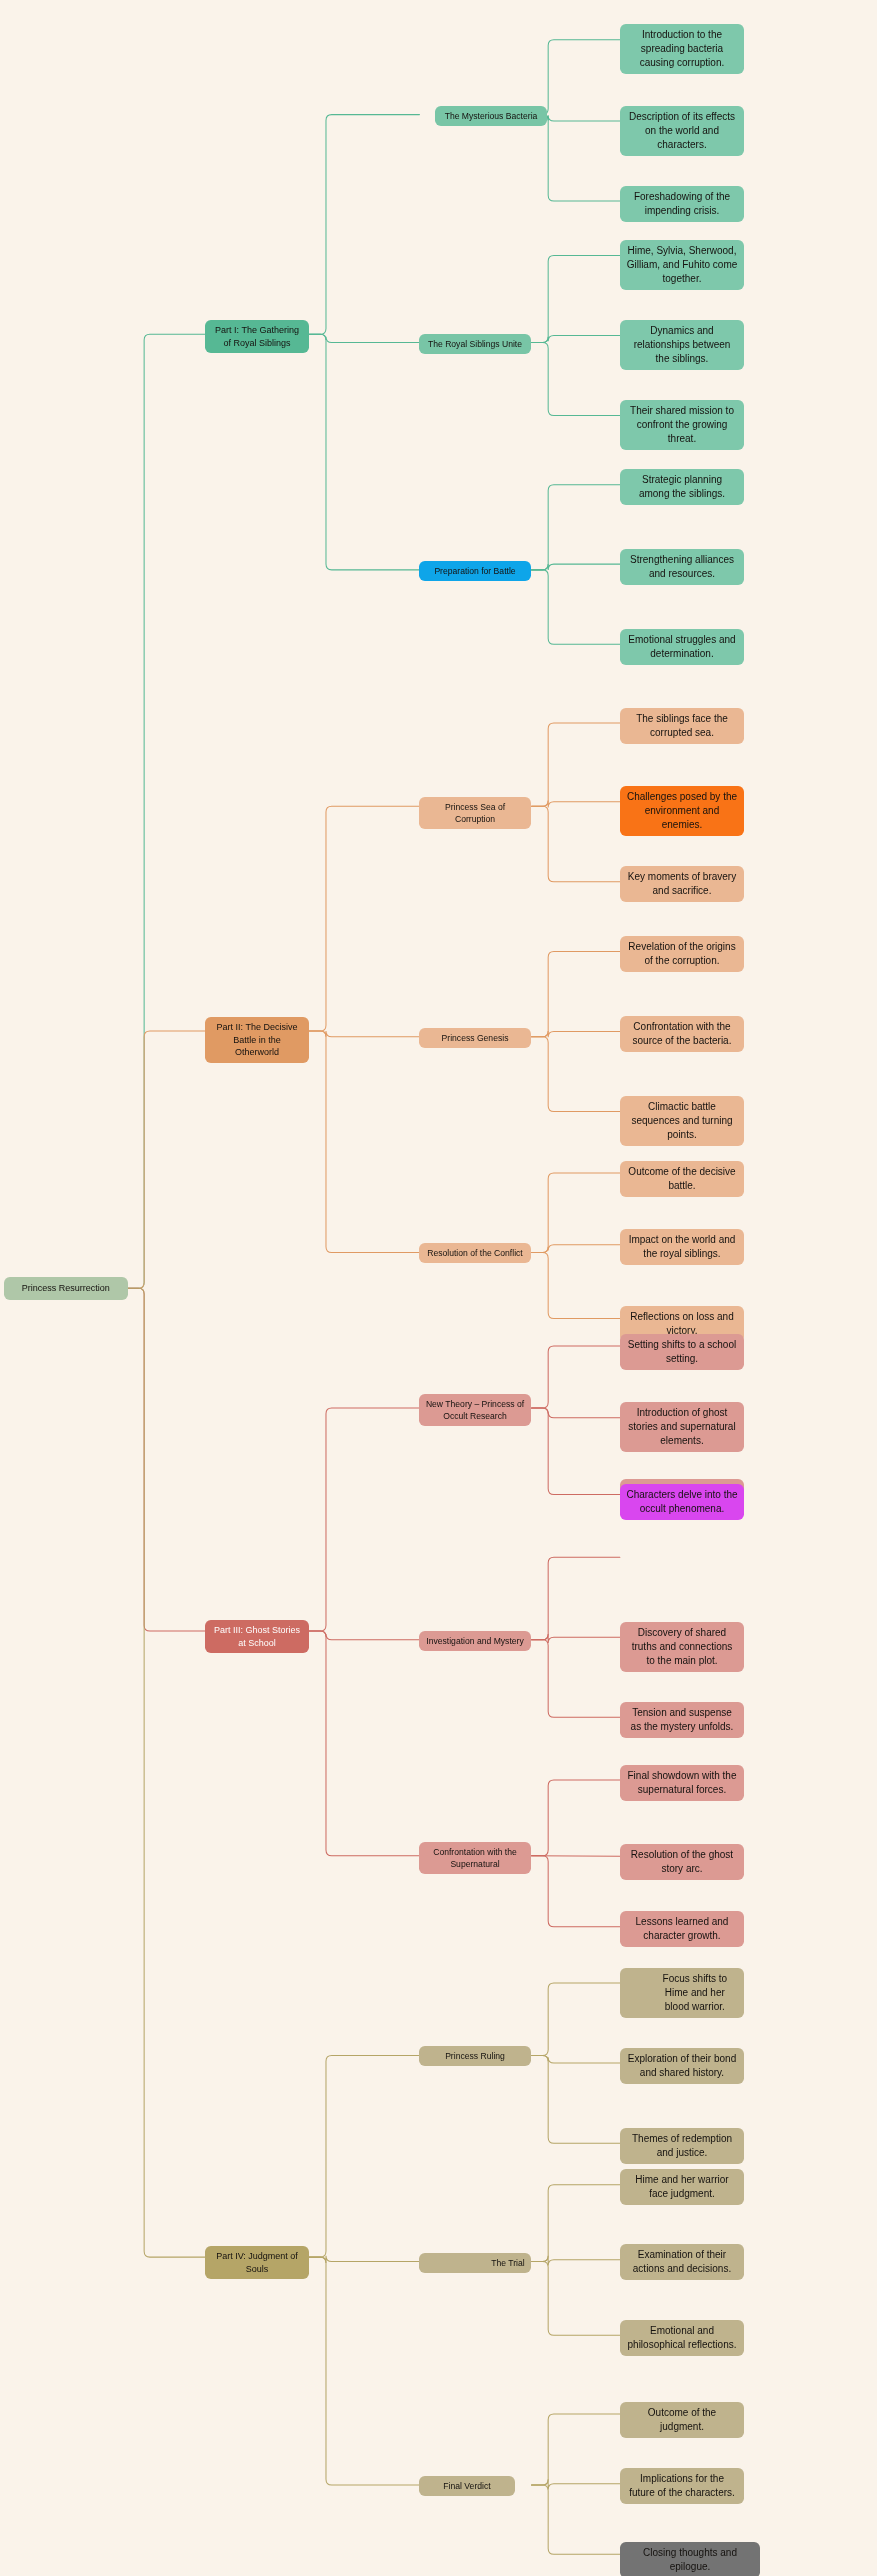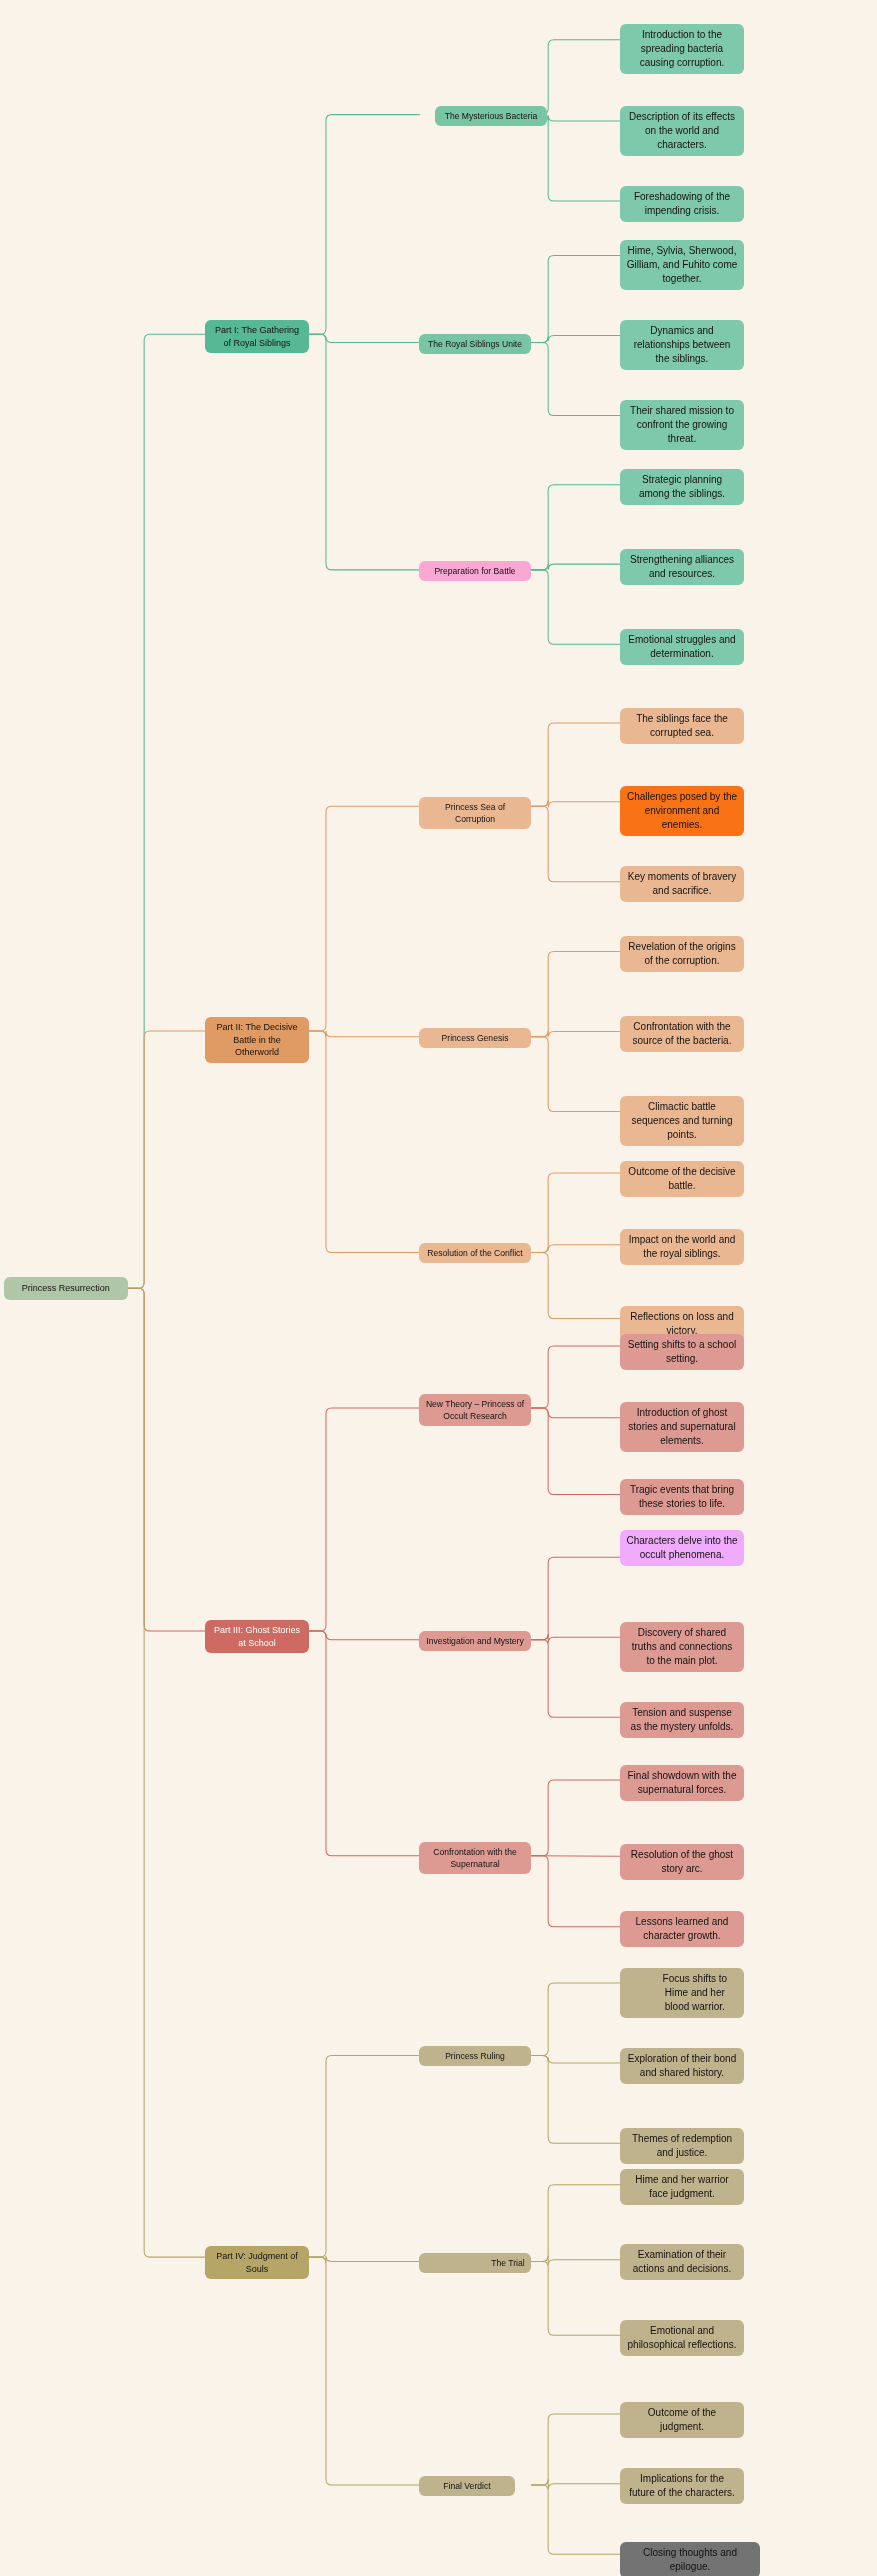--- a/index.html
+++ b/index.html
@@ -123,21 +123,21 @@
     </div>
     <div class="node leaf" style="left: 620px; top: 240px; width: 124px; min-height: 31px; background: rgb(126, 200, 171);">
       <span>Hime, Sylvia, Sherwood, Gilliam, and Fuhito come together.</span>
     </div>
     <div class="node leaf" style="left: 620px; top: 320px; width: 124px; min-height: 31px; background: rgb(126, 200, 171);">
       <span>Dynamics and relationships between the siblings.</span>
     </div>
     <div class="node leaf" style="left: 620px; top: 400px; width: 124px; min-height: 31px; background: rgb(126, 200, 171);">
       <span>Their shared mission to confront the growing threat.</span>
     </div>
-    <div class="node sub" style="left: 419px; top: 561px; width: 112px; min-height: 18px; background: #f9a8d4;">
+    <div class="node sub" style="left: 419px; top: 561px; width: 112px; min-height: 18px; background: #0ea5e9;">
       <span>Preparation for Battle</span>
     </div>
     <div class="node leaf" style="left: 620px; top: 469px; width: 124px; min-height: 31px; background: rgb(126, 200, 171);">
       <span>Strategic planning among the siblings.</span>
     </div>
     <div class="node leaf" style="left: 620px; top: 549px; width: 124px; min-height: 31px; background: rgb(126, 200, 171);">
       <span>Strengthening alliances and resources.</span>
     </div>
     <div class="node leaf" style="left: 620px; top: 629px; width: 124px; min-height: 31px; background: rgb(126, 200, 171);">
       <span>Emotional struggles and determination.</span>
@@ -192,21 +192,21 @@
     </div>
     <div class="node leaf" style="left: 620px; top: 1402px; width: 124px; min-height: 31px; background: rgb(220, 154, 147);">
       <span>Introduction of ghost stories and supernatural elements.</span>
     </div>
     <div class="node leaf" style="left: 620px; top: 1479px; width: 124px; min-height: 31px; background: rgb(220, 154, 147);">
       <span>Tragic events that bring these stories to life.</span>
     </div>
     <div class="node sub" style="left: 419px; top: 1631px; width: 112px; min-height: 18px; background: rgb(220, 154, 147);">
       <span>Investigation and Mystery</span>
     </div>
-    <div class="node leaf" style="left: 620px; top: 1530px; width: 124px; min-height: 31px; background: #f0abfc;">
+    <div class="node leaf" style="left: 620px; top: 1484px; width: 124px; min-height: 31px; background: #d946ef;">
       <span>Characters delve into the occult phenomena.</span>
     </div>
     <div class="node leaf" style="left: 620px; top: 1622px; width: 124px; min-height: 31px; background: rgb(220, 154, 147);">
       <span>Discovery of shared truths and connections to the main plot.</span>
     </div>
     <div class="node leaf" style="left: 620px; top: 1702px; width: 124px; min-height: 31px; background: rgb(220, 154, 147);">
       <span>Tension and suspense as the mystery unfolds.</span>
     </div>
     <div class="node sub" style="left: 419px; top: 1842px; width: 112px; min-height: 28px; background: rgb(220, 154, 147);">
       <span>Confrontation with the Supernatural</span>

